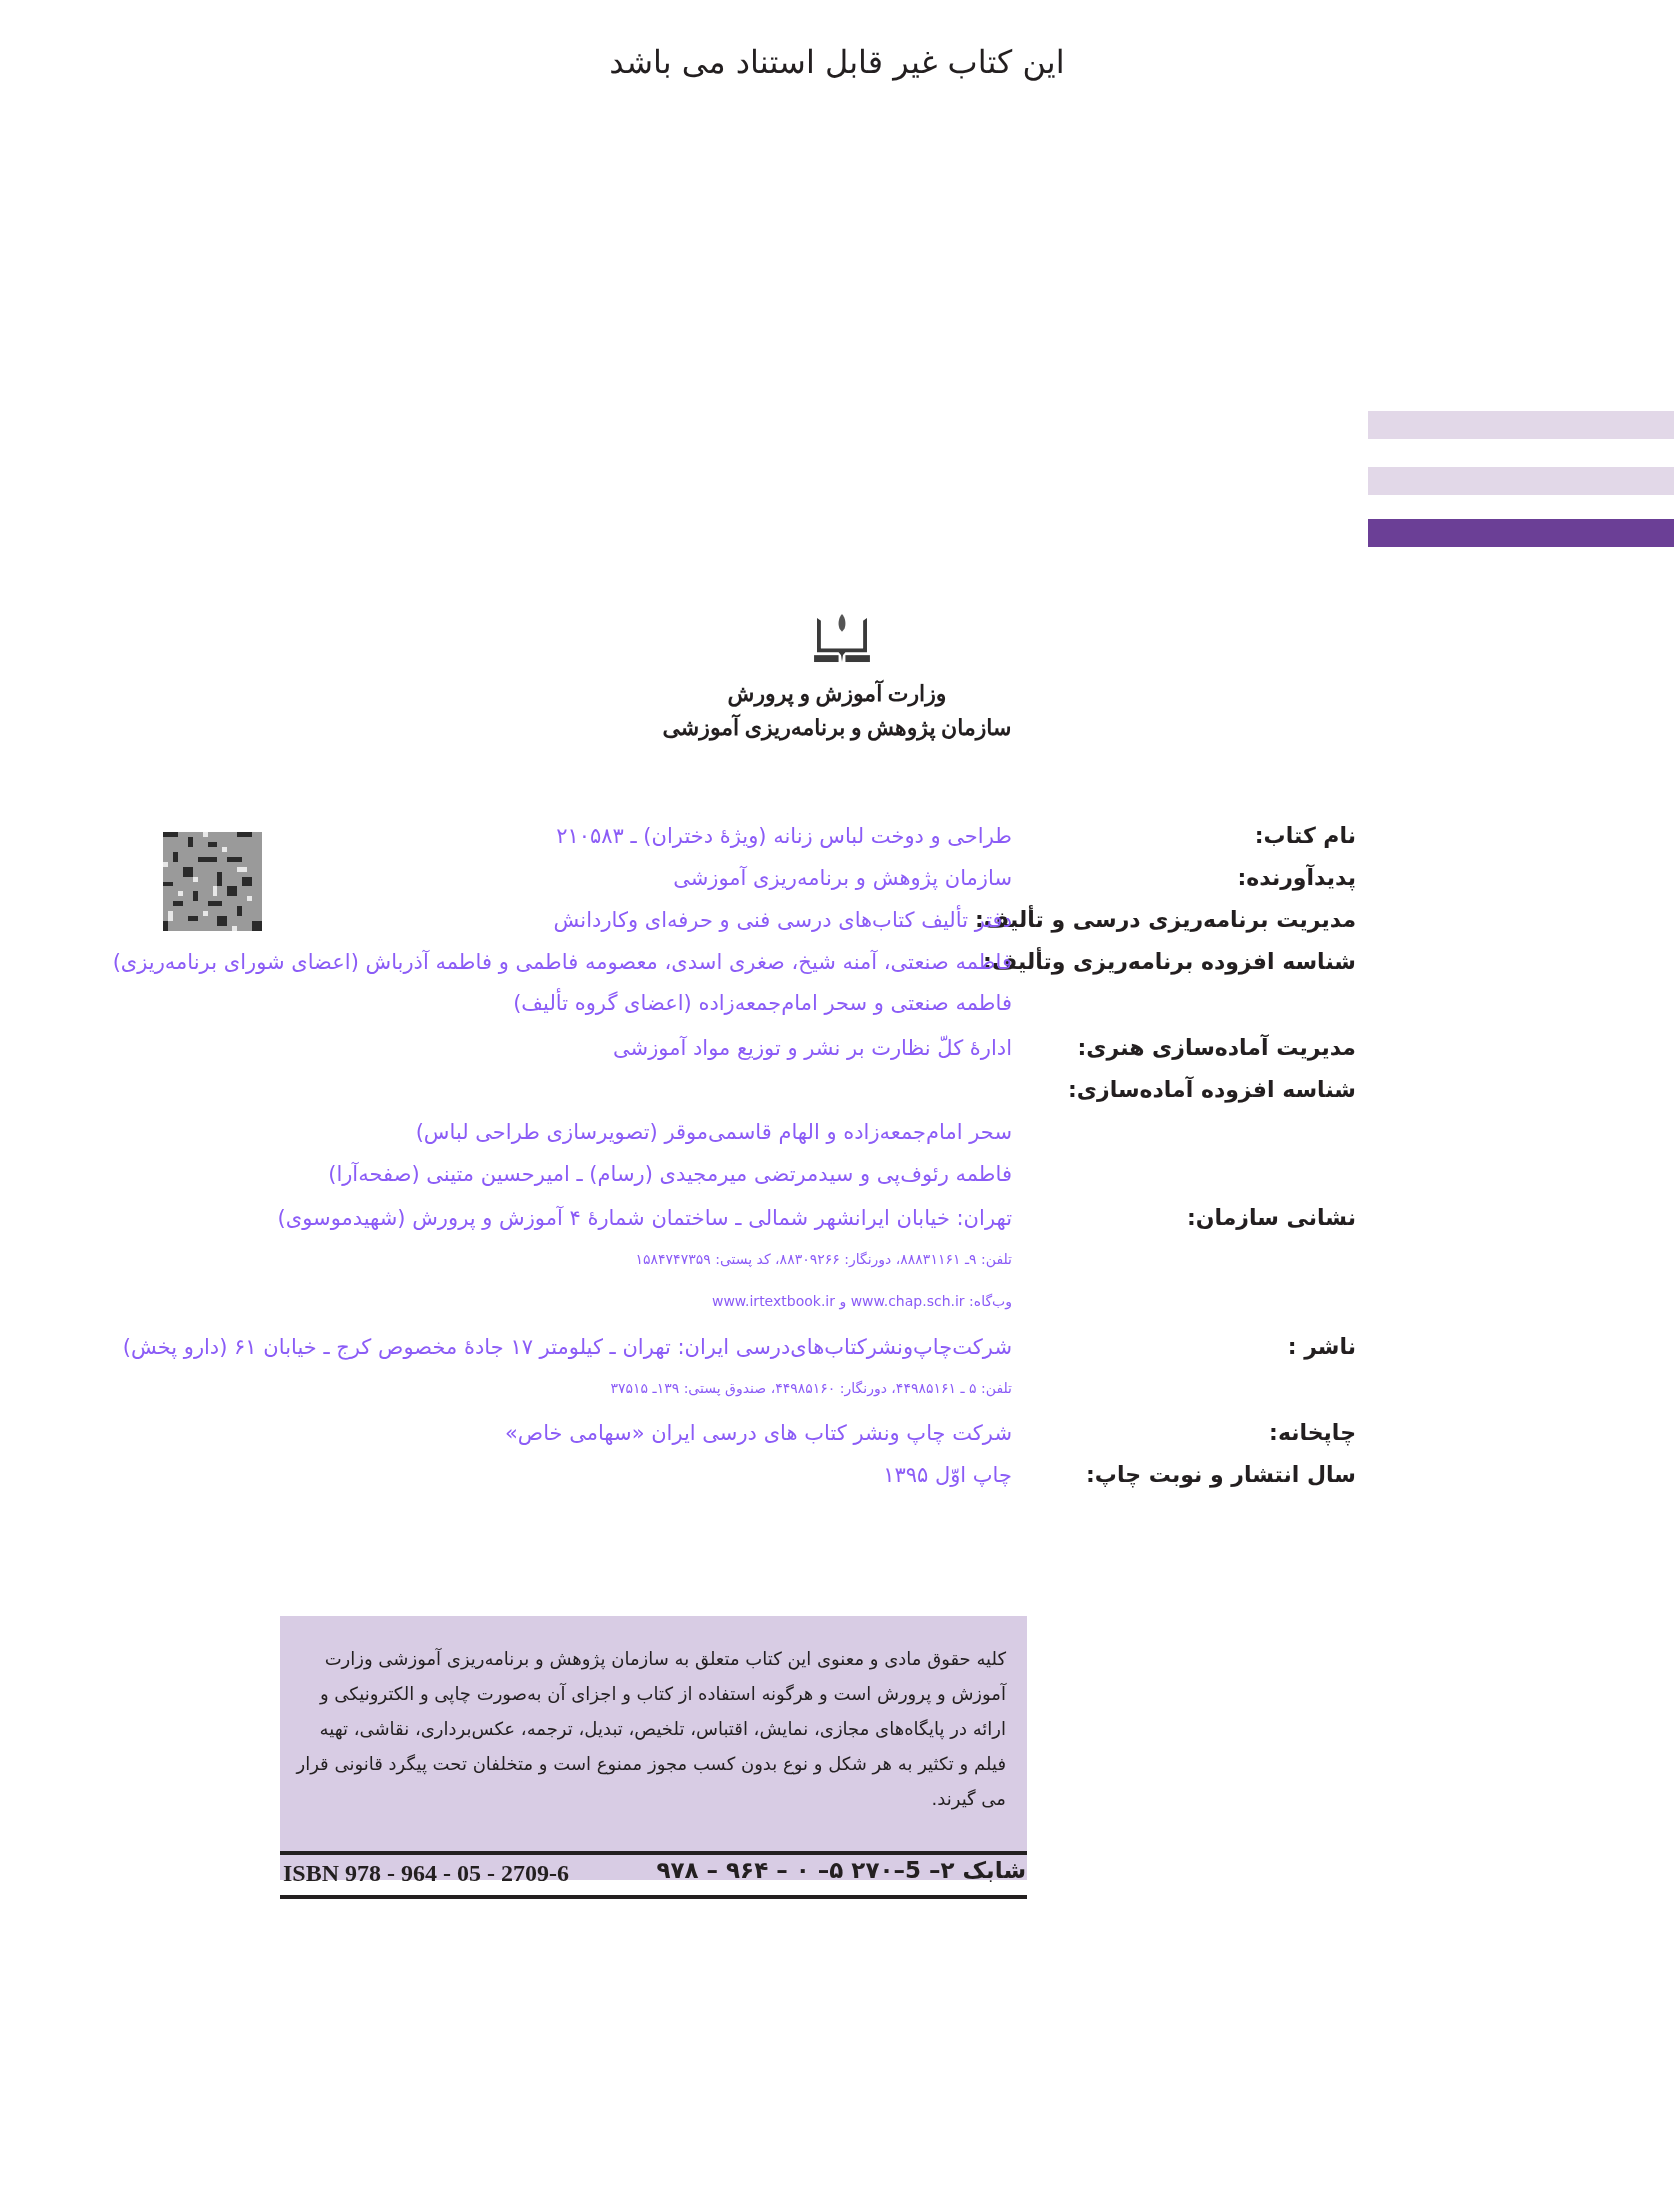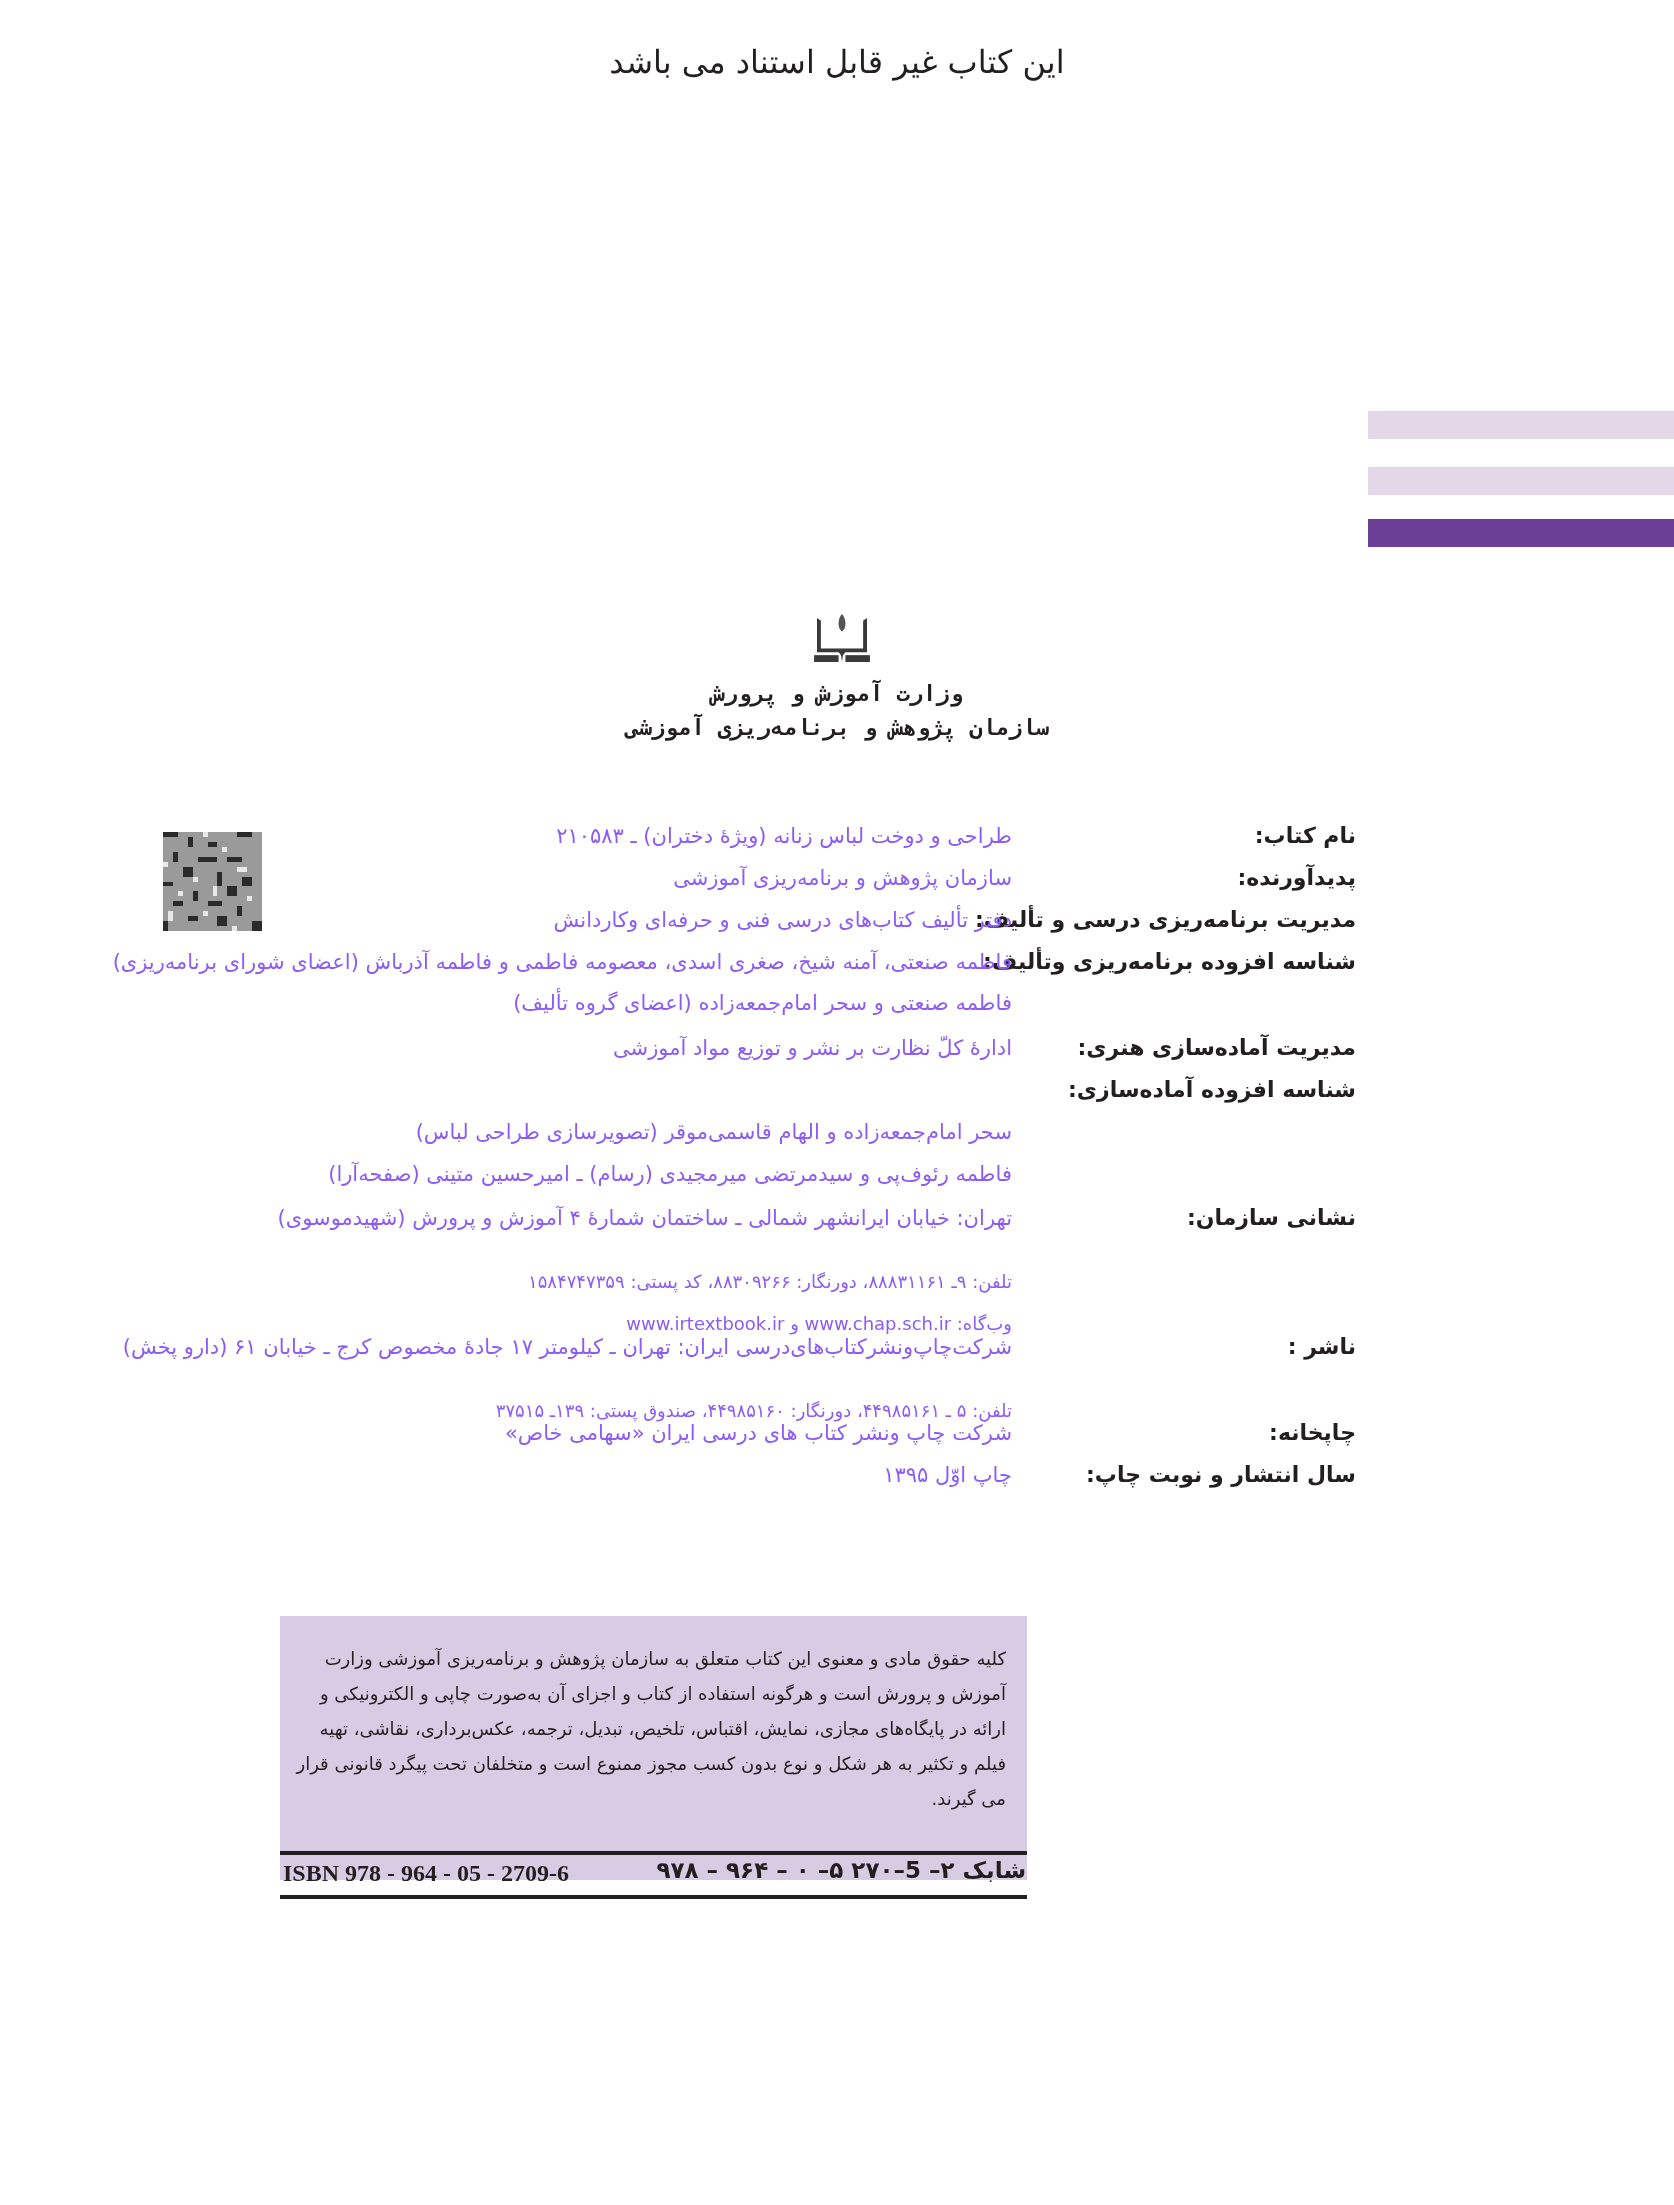--- a/index.html
+++ b/index.html
@@ -4,27 +4,27 @@
 <style>
   html, body { margin:0; padding:0; background:#ffffff; }
   body { width:1674px; height:2205px; position:relative; overflow:hidden;
          font-family:"DejaVu Serif", serif; color:#231f20; }
   .abs { position:absolute; }
   #headline { left:0; width:1674px; top:43px; text-align:center; direction:rtl;
               font-family:"DejaVu Serif", serif; font-size:32px; font-weight:normal; }
   .bar { position:absolute; left:1368px; width:306px; height:28px; }
   #logo { left:814px; top:614px; width:56px; height:49px; }
   .org { left:0; width:1674px; text-align:center; direction:rtl; font-weight:bold;
-         font-family:Liberation Mono, monospace; font-size:22px; }
+         font-family:Liberation Serif, serif; font-size:22px; }
   .row { position:absolute; right:0; width:1674px; height:35px; direction:rtl; }
   .lbl { position:absolute; right:318px; font-family:"DejaVu Sans", sans-serif;
          font-weight:bold; font-size:22px; white-space:nowrap; top:0; }
   .val { position:absolute; right:662px; font-family:"DejaVu Sans", sans-serif;
          font-size:21px; white-space:nowrap; top:1px; color:#8b5cf6; }
-  .val.small { font-size:18px; top:4px;margin-top:20px; }
+  .val.small { font-size:14px; top:4px; }
   .val.latin { direction:rtl; }
   #qr { left:163px; top:832px; width:99px; height:99px; }
   #rights-box { left:280px; top:1616px; width:747px; height:264px; background:#D8CCE4; }
   #rights-text { position:absolute; right:21px; top:25px; width:711px; direction:rtl; text-align:right;
                  font-family:"DejaVu Sans", sans-serif; font-size:18px; line-height:35px; color:#231f20; }
   .rule { left:280px; width:747px; height:3.5px; background:#231f20; }
   #isbn-latin { left:283px; top:1860px; font-family:"Liberation Serif", serif; font-weight:bold;
                 font-size:24px; white-space:nowrap; }
   #isbn-fa { right:648px; top:1857px; direction:rtl; font-family:"DejaVu Sans", sans-serif; font-weight:bold;
              font-size:23px; white-space:nowrap; }

